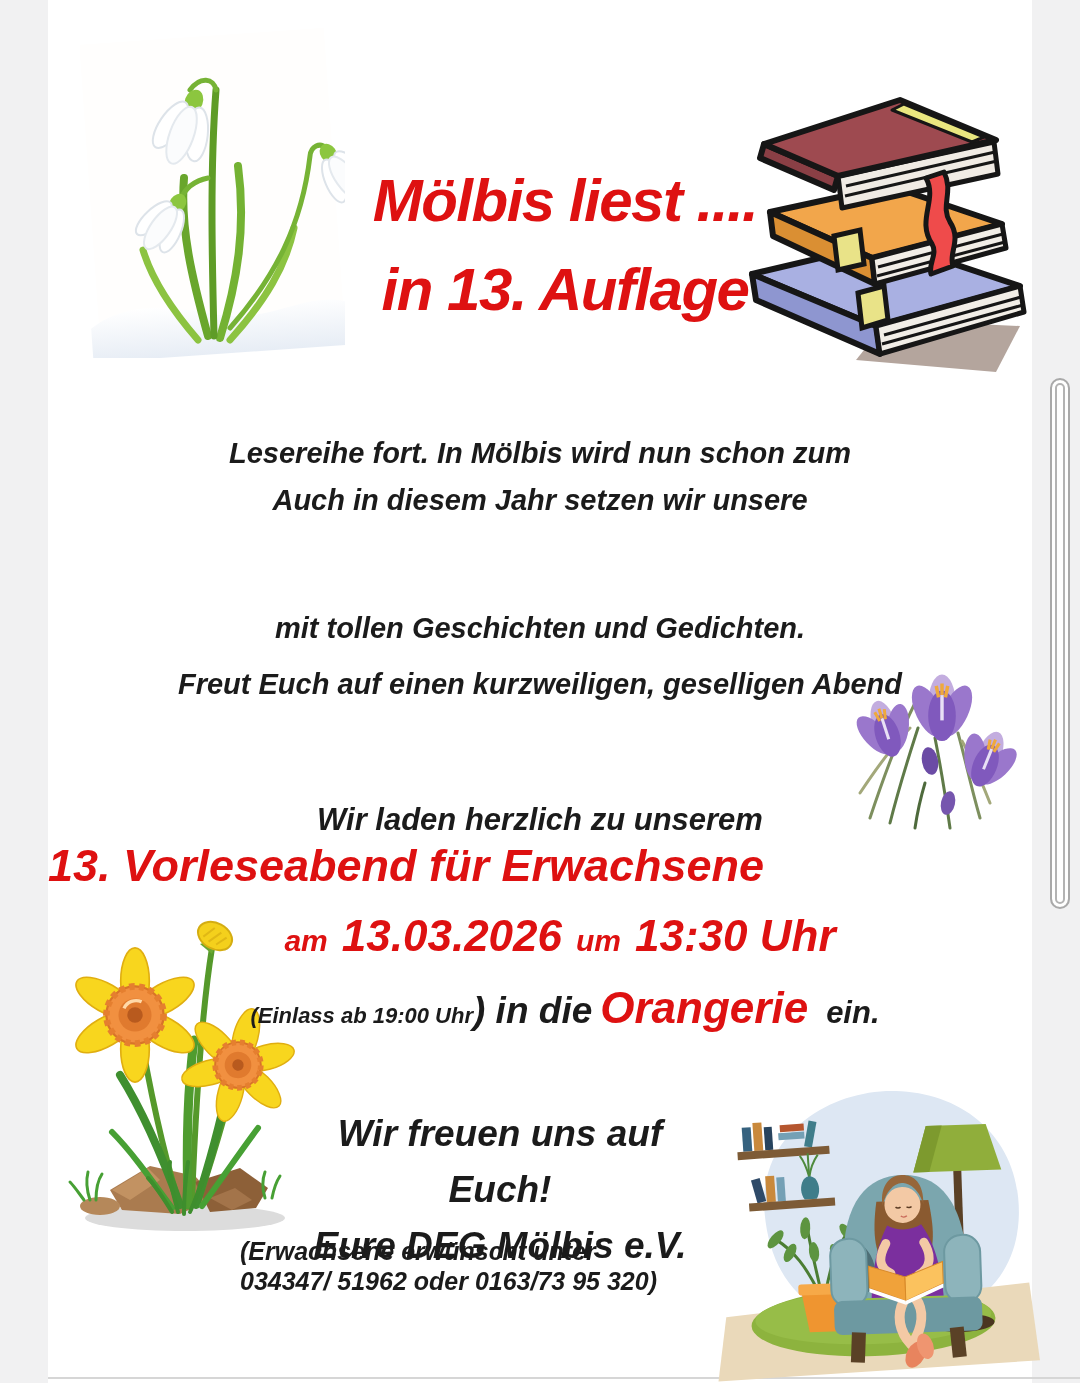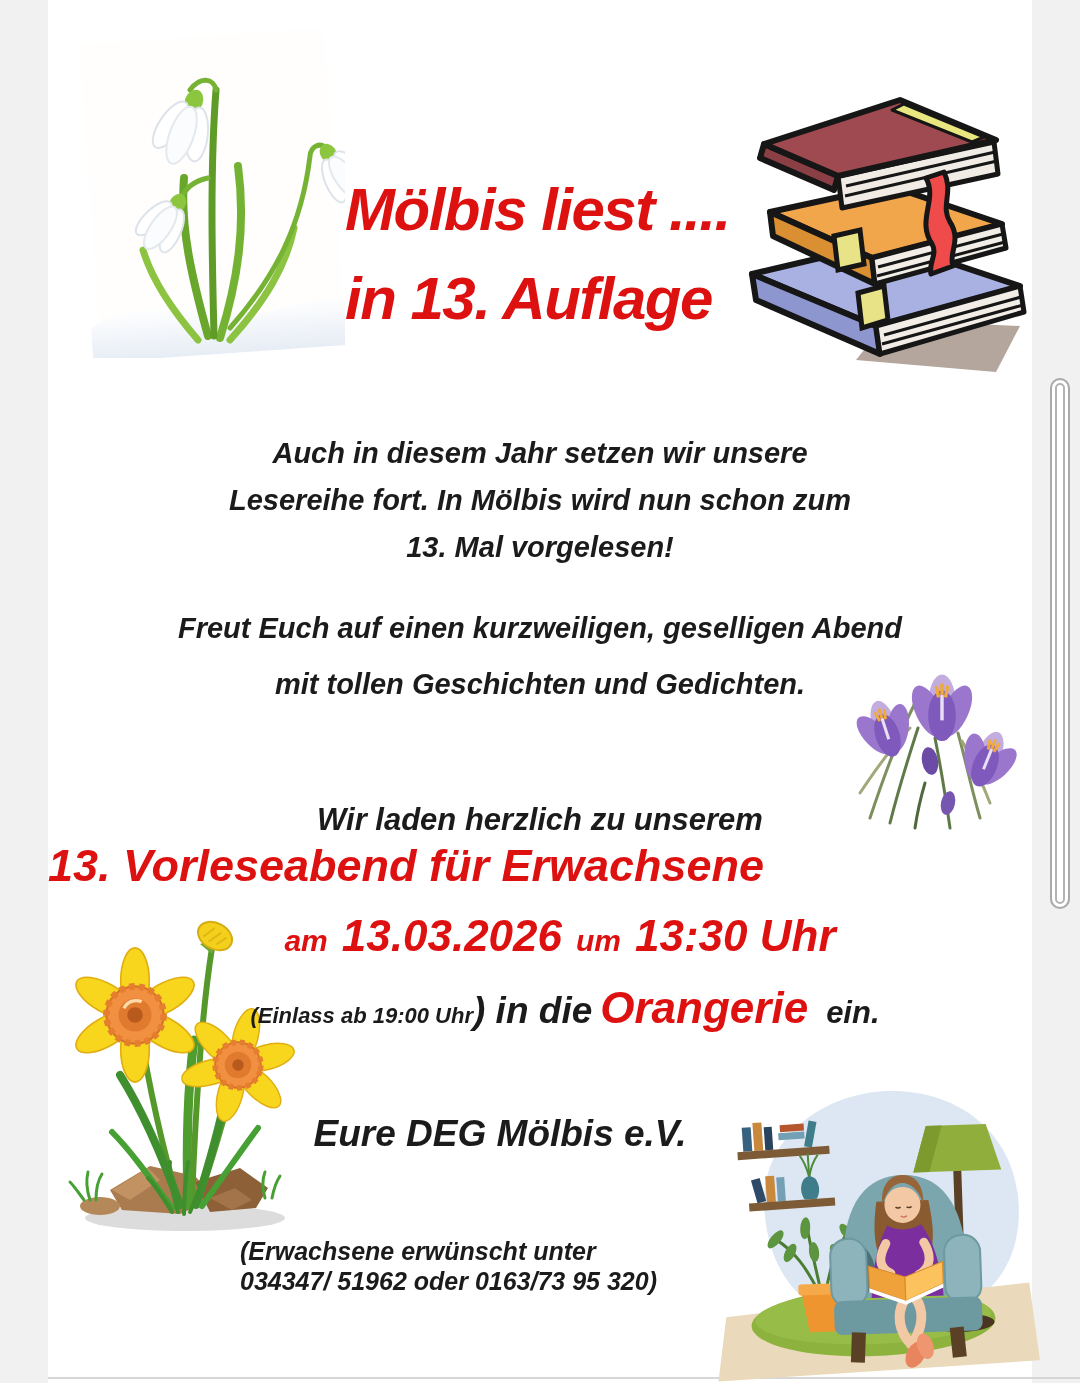--- a/index.html
+++ b/index.html
@@ -23,21 +23,21 @@
   .ill-snowdrops { left:80px;  top:28px;   width:265px; height:330px; z-index:1; }
   .ill-books     { left:738px; top:88px;   width:295px; height:290px; z-index:3; }
   .ill-crocus    { left:830px; top:633px;  width:190px; height:200px; z-index:1; }
   .ill-daffodils { left:60px;  top:900px;  width:245px; height:335px; z-index:1; }
   .ill-reading   { left:705px; top:1060px; width:335px; height:322px; z-index:1; }
 
   .txt { position:absolute; z-index:2; }
   .t-red   { color:#de1111; }
   .t-black { color:#1b1b1b; }
 
-  .title { left:345px; top:165px; width:440px; text-align:left;
+  .title { left:345px; top:156px; width:440px; text-align:center;
            font-size:60px; line-height:89px; letter-spacing:-1.5px; }
   .intro { left:148px; top:430px; width:784px; text-align:center;
            font-size:29px; line-height:47px; }
   .teaser { left:98px; top:600px; width:884px; text-align:center;
            font-size:29px; line-height:56px; }
   .invite { left:190px; top:758px; width:700px; text-align:center;
            font-size:31px; line-height:36px;margin-top:44px; }
   .event-title { left:48px; top:840px; width:984px; text-align:left;
            font-size:45px; line-height:52px; }
   .date-line { left:200px; top:910px; width:720px; text-align:center;
@@ -321,43 +321,43 @@
       </g>
     </svg>
   </div>
 
   <div class="txt title t-red">
     <div>Mölbis liest ....</div>
     <div>in 13. Auflage</div>
   </div>
 
   <div class="txt intro t-black">
+    <div>Lesereihe fort. In Mölbis wird nun schon zum</div>
     <div>Auch in diesem Jahr setzen wir unsere</div>
-    <div>Lesereihe fort. In Mölbis wird nun schon zum</div>
-    <div>13. Mal vorgelesen!</div>
   </div>
 
   <div class="txt teaser t-black">
+    <div>mit tollen Geschichten und Gedichten.</div>
     <div>Freut Euch auf einen kurzweiligen, geselligen Abend</div>
-    <div>mit tollen Geschichten und Gedichten.</div>
   </div>
 
   <div class="txt invite t-black">Wir laden herzlich zu unserem</div>
 
   <div class="txt event-title t-red">13. Vorleseabend für Erwachsene</div>
 
   <div class="txt date-line t-red">
     <span class="small-word">am</span><span>13.03.2026</span><span class="small-word">um</span><span>13:30 Uhr</span>
   </div>
 
   <div class="txt admission t-black">
     <span class="note">(Einlass ab 19:00 Uhr</span><span class="connector">) in die</span><span class="venue t-red">Orangerie</span><span class="suffix">ein.</span>
   </div>
 
   <div class="txt closing t-black">
+    <div>Wir freuen uns auf Euch!</div>
     <div>Eure DEG Mölbis e.V.</div>
   </div>
 
   <div class="txt registration t-black">
     <div>(Erwachsene erwünscht unter</div>
     <div>034347/ 51962 oder 0163/73 95 320)</div>
   </div>
 
 </div>
 

